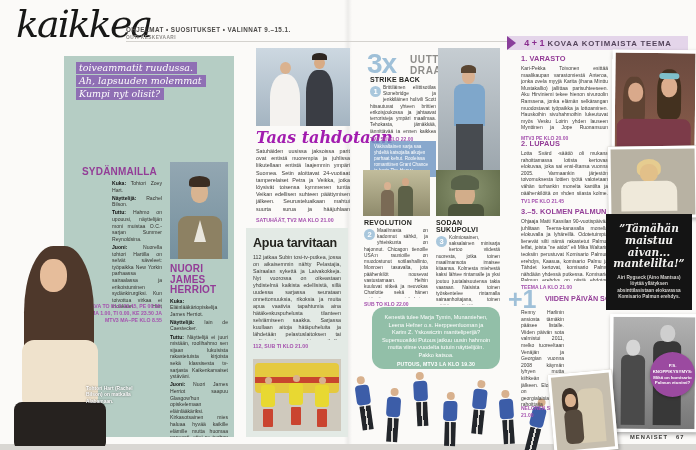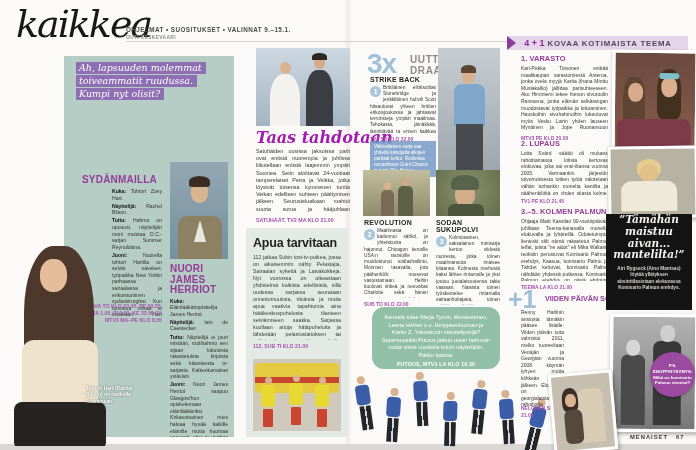--- a/index.html
+++ b/index.html
@@ -16,21 +16,21 @@
   .rule{position:absolute;left:126px;top:41px;width:562px;height:1px;background:#d4d2ce;}
   
   .greenbox{position:absolute;left:64px;top:56px;width:170px;height:381px;background:#b5cdc4;}
   .intro{position:absolute;left:76px;top:62px;line-height:1.25;}
   .intro span{display:table;background:#8f6fb4;color:#fdfdfd;font:italic 400 9.5px "DejaVu Serif",serif;
               padding:0 4px 1px 3px;margin-bottom:1px;}
   .headline{position:absolute;left:79px;top:92px;color:#191917;line-height:.92;}
   .headline .w{font:italic 700 31px "DejaVu Serif",serif;letter-spacing:-1px;}
   .headline .vs{font:900 25px "Liberation Sans",sans-serif;color:#ffffff;letter-spacing:-.5px;}
   .leftcol{position:absolute;left:82px;top:166px;width:80px;}
-  .featheading{margin:8px 0 3px;font-size:10px;font-weight:bold;color:#933d97;letter-spacing:.2px;}
+  .featheading{margin:0 0 3px;font-size:10px;font-weight:bold;color:#933d97;letter-spacing:.2px;}
   .facts{font-size:5.1px;line-height:1.3;color:#33322f;text-align:justify;height:128px;overflow:hidden;}
   .fact{margin:0 0 1.5px;}
   .fact b{color:#111;}
   .cutL{float:left;width:30px;height:200px;margin-top:60px;}
   .sched{font-weight:bold;color:#a552ae;text-transform:uppercase;}
   .schedL{position:absolute;left:84px;top:303px;width:78px;text-align:right;font-size:5.2px;line-height:1.35;}
   .rightcol{position:absolute;left:170px;top:162px;width:58px;height:275px;overflow:hidden;}
   .rightcol .featheading{margin:5px 0 2px;line-height:1.05;}
   .rightcol .facts{height:158px;}
   .capRachel{position:absolute;left:86px;top:386px;width:50px;font-size:4.9px;font-weight:bold;color:#fff;
@@ -104,21 +104,21 @@
   .mvLupaus{top:139px;} .mvLupaus .mvBody{height:45px;}
   .mvPalmu{top:207px;} .mvPalmu .mvBody{height:63px;}
   .plus1{position:absolute;left:508px;top:287px;width:102px;height:140px;}
   .p1num{position:absolute;left:0;top:-2px;font-size:25px;}
   .p1h{position:absolute;left:37px;top:7px;margin:0;font-size:7.2px;font-weight:bold;color:#933d97;white-space:nowrap;}
   .p1body{position:absolute;left:13px;top:22px;width:87px;height:98px;font-size:5px;line-height:1.32;color:#3b3a37;
           text-align:justify;overflow:hidden;}
   .cutR{float:right;width:44px;height:60px;margin-top:56px;}
   .p1sched{position:absolute;left:13px;top:118px;width:52px;font-size:5px;line-height:1.35;}
   .quoteBox{position:absolute;left:606px;top:214px;width:86px;height:96px;box-sizing:border-box;background:#141414;
-            color:#fff;text-align:center;padding:0 7px;}
+            color:#fff;text-align:center;padding:9px 7px;}
   .qt{font:italic 700 10.5px "DejaVu Serif",serif;line-height:1.12;color:#f2f1ef;}
   .qc{font-size:4.7px;font-weight:bold;color:#d8d6d3;line-height:1.35;margin-top:5px;}
   .psBadge{position:absolute;left:650px;top:352px;width:45px;height:45px;border-radius:50%;background:#9b4aa0;
            color:#fff;font-size:4.4px;font-weight:bold;line-height:1.3;display:flex;align-items:center;justify-content:center;
            text-align:center;padding:4px;box-sizing:border-box;box-shadow:0 1px 3px rgba(0,0,0,.3);}
   .footer{position:absolute;left:630px;top:434px;font-size:5.8px;font-weight:bold;color:#3a3a38;letter-spacing:1px;}
   .footer .pg{margin-left:8px;}
 </style>
 </head>
 <body>
@@ -127,22 +127,22 @@
   <div class="page"></div>
   <div class="fold"></div>
 
   <h1 class="masthead">kaikkea</h1>
   <div class="tagline">OHJELMAT • SUOSITUKSET • VALINNAT 9.–15.1.</div>
   <div class="byline">OUTI KESKEVAARI</div>
   <div class="rule"></div>
 
   <div class="greenbox"></div>
   <div class="intro">
+    <span>toiveammatit ruudussa.</span>
     <span>Ah, lapsuuden molemmat</span>
-    <span>toiveammatit ruudussa.</span>
     <span>Kumpi nyt olisit?</span>
   </div>
 
   <div class="leftcol">
     <h3 class="featheading">SYDÄNMAILLA</h3>
     <div class="facts">
       <span class="cutL"></span>
       <p class="fact"><b>Kuka:</b> <span>Tohtori Zoey Hart.</span></p>
       <p class="fact"><b>Näyttelijä:</b> <span>Rachel Bilson.</span></p>
       <p class="fact"><b>Tuttu:</b> <span>Hahmo on upouusi, näyttelijän moni muistaa O.C.-sarjan Summer Reynoldsina.</span></p>

